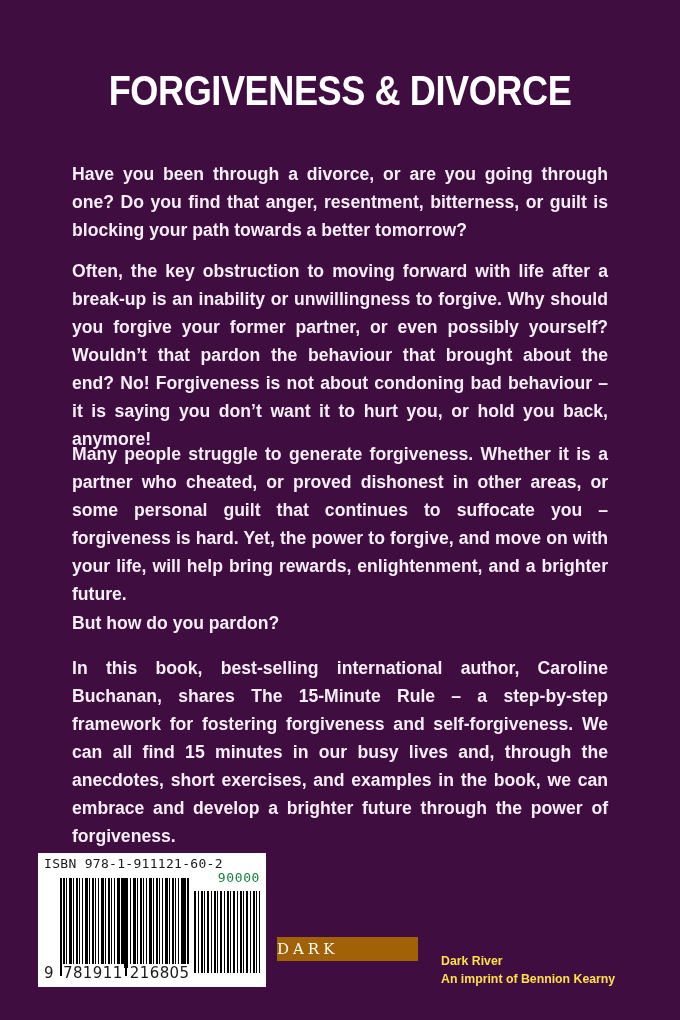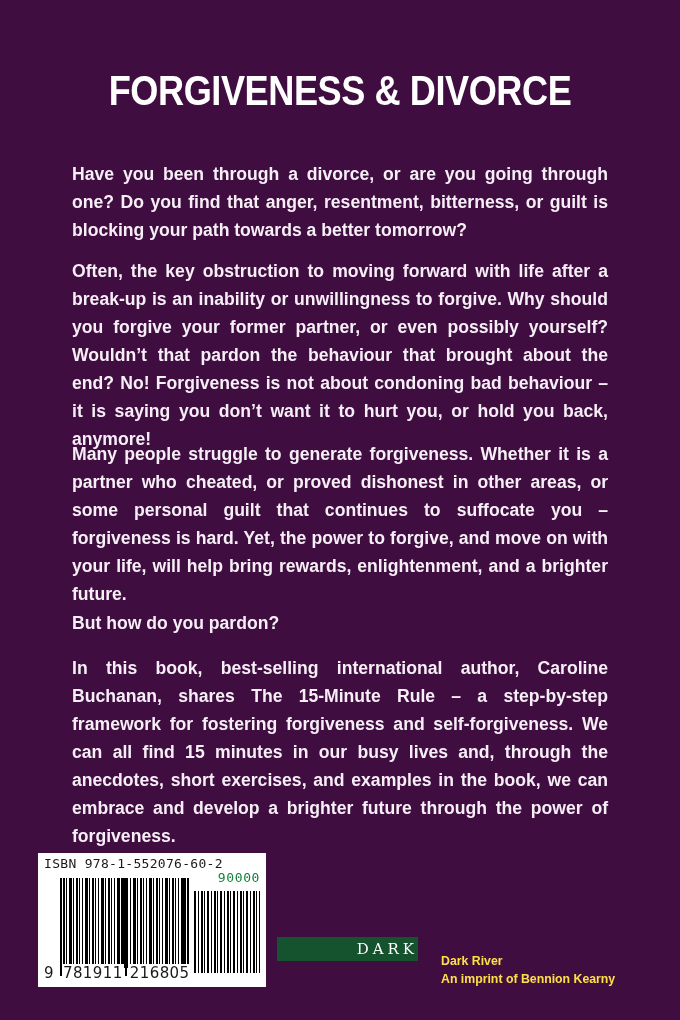--- a/index.html
+++ b/index.html
@@ -73,23 +73,23 @@
     font-size: 15px; color: #1a1a1a; letter-spacing: 0.4px;
     background: transparent; white-space: nowrap;
   }
   .bar-digits .lead { margin-right: 8px; }
   .bar-digits .grp { background: #fff; padding: 0 1px; }
 
   .logo {
     position: absolute; left: 277px; top: 937px; width: 141px; height: 48px;
   }
   .logo-top {
-    height: 24px; background: #14532d; color: #ffffff;
+    height: 24px; background: #a16207; color: #ffffff;
     font-family: "DejaVu Serif", serif; font-size: 15px;
-    letter-spacing: 4px; text-align: right; line-height: 24px;
+    letter-spacing: 4px; text-align: left; line-height: 24px;
   }
   .logo-bottom {
     height: 24px; background: #2e2b74; color: #ffffff;
     font-family: "DejaVu Serif", serif; font-size: 15px;
     letter-spacing: 4px; text-align: center; line-height: 24px;
   }
   .imprint {
     position: absolute; left: 441px; top: 952px;
     font-weight: bold; font-size: 12.3px; line-height: 18px; color: #fde047;
   }
@@ -111,21 +111,21 @@
     <p>Many people struggle to generate forgiveness. Whether it is a partner who cheated, or proved dishonest in other areas, or some personal guilt that continues to suffocate you – forgiveness is hard. Yet, the power to forgive, and move on with your life, will help bring rewards, enlightenment, and a brighter future.</p>
   </div>
   <div class="body-text" id="p4">
     <p>But how do you pardon?</p>
   </div>
   <div class="body-text" id="p5">
     <p>In this book, best-selling international author, Caroline Buchanan, shares The 15-Minute Rule – a step-by-step framework for fostering forgiveness and self-forgiveness. We can all find 15 minutes in our busy lives and, through the anecdotes, short exercises, and examples in the book, we can embrace and develop a brighter future through the power of forgiveness.</p>
   </div>
 
   <div class="barcode-box">
-    <div class="isbn-text">ISBN 978-1-552076-60-2</div>
+    <div class="isbn-text">ISBN 978-1-911121-60-2</div>
     <div class="price-code">90000</div>
     <div class="bars-main"></div>
     <div class="guard" style="left:22px; top:25px; height:98px;"></div>
     <div class="guard" style="left:25px; top:25px; height:98px;"></div>
     <div class="guard" style="left:84px; top:25px; height:98px;"></div>
     <div class="guard" style="left:87px; top:25px; height:98px;"></div>
     <div class="guard" style="left:146px; top:25px; height:98px;"></div>
     <div class="guard" style="left:149px; top:25px; height:98px;"></div>
     <div class="bars-add"></div>
     <div class="bar-digits">

